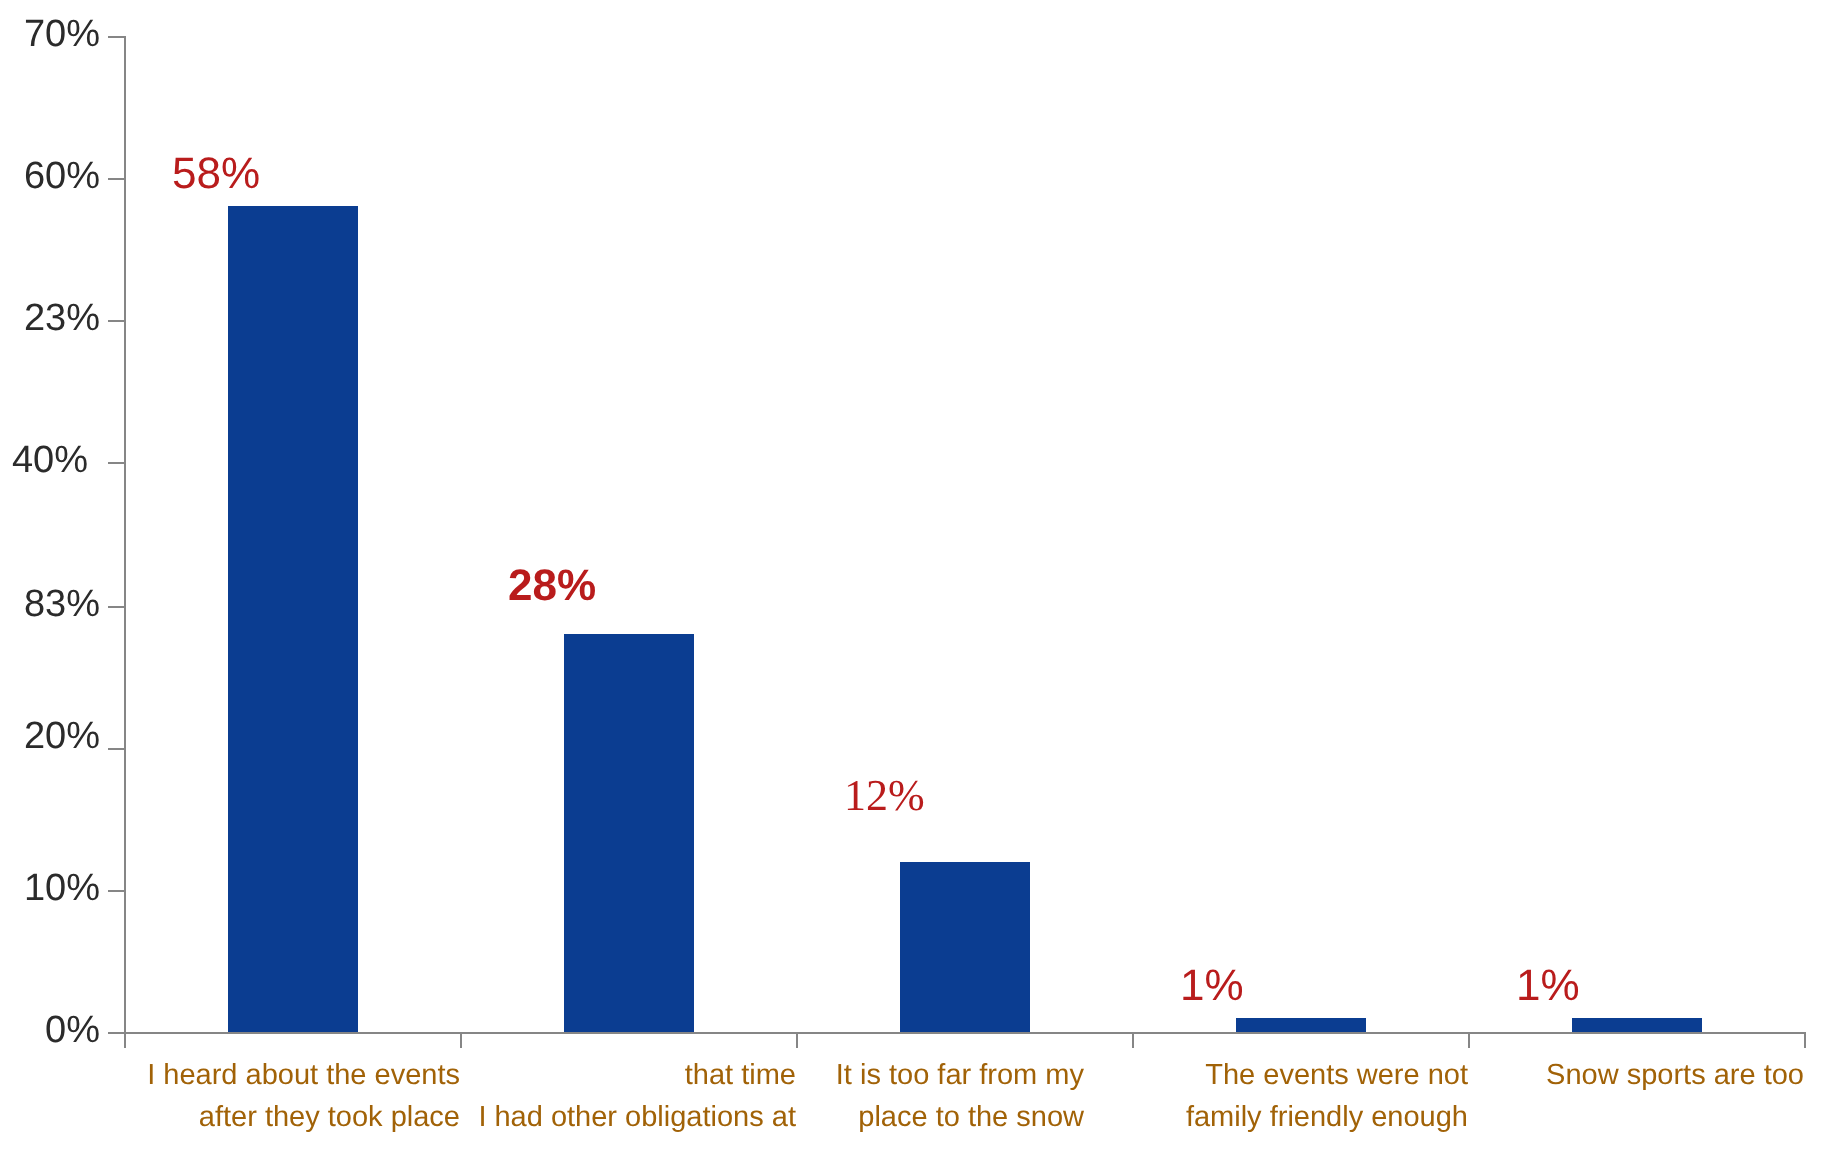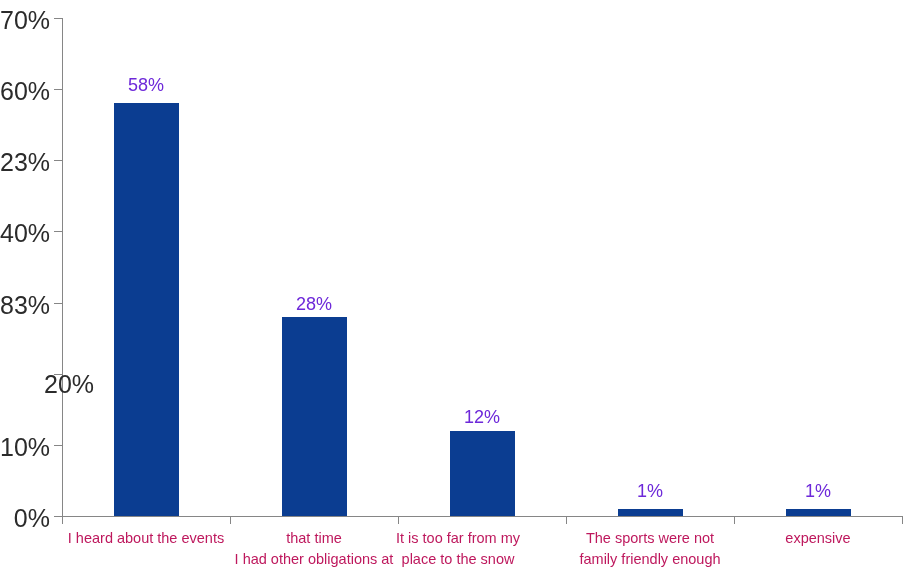--- a/index.html
+++ b/index.html
@@ -48,21 +48,21 @@
     left: 54px;
     width: 8px;
     height: 1px;
     background: #868686;
   }
   .y-label-box {
     position: absolute;
     left: 0px;
     width: 50px;
     text-align: right;
-    font-size: 25px;
+    font-size: 19px;
     color: #2b2b2b;
     line-height: 1;
     letter-spacing: 0px;
   }
 
   
   .x-tick {
     position: absolute;
     top: 517px;
     width: 1px;
@@ -70,33 +70,33 @@
     background: #868686;
   }
 
   
   .bar {
     position: absolute;
     background: #0B3D91;
   }
   .bar-value {
     position: absolute;
-    text-align: center;
-    font-size: 18px;
-    color: #6d28d9;
+    text-align: left;
+    font-size: 22px;
+    color: #b91c1c;
     line-height: 1;
   }
 
   
   .cat-label {
     position: absolute;
     top: 528px;
-    text-align: center;
+    text-align: right;
     font-size: 14.5px;
-    color: #be185d;
+    color: #a16207;
     line-height: 1.42;
   }
 </style>
 </head>
 <body>
 
 <div id="chart-root">
 
   <div class="y-axis-line"></div>
 
@@ -109,21 +109,21 @@
       <div class="y-tick" style="top: 373.714px;"></div>
       <div class="y-tick" style="top: 302.571px;"></div>
       <div class="y-tick" style="top: 231.429px;"></div>
       <div class="y-tick" style="top: 160.286px;"></div>
       <div class="y-tick" style="top: 89.1429px;"></div>
       <div class="y-tick" style="top: 18px;"></div>
     </div>
   <div id="y-labels-layer">
       <div class="y-label-box" style="top: 506px;">0%</div>
       <div class="y-label-box" style="top: 434.857px;">10%</div>
-      <div class="y-label-box" style="top: 372px; padding-left: 44px;">20%</div>
+      <div class="y-label-box" style="top: 359px;">20%</div>
       <div class="y-label-box" style="top: 292.571px;">83%</div>
       <div class="y-label-box" style="top: 221.429px; text-align: center;">40%</div>
       <div class="y-label-box" style="top: 150.286px;">23%</div>
       <div class="y-label-box" style="top: 79.1429px;">60%</div>
       <div class="y-label-box" style="top: 8px;">70%</div>
     </div>
   <div id="x-ticks-layer">
       <div class="x-tick" style="left: 62px;"></div>
       <div class="x-tick" style="left: 230px;"></div>
       <div class="x-tick" style="left: 398px;"></div>
@@ -133,39 +133,40 @@
     </div>
   <div id="bars-layer">
       <div class="bar" title="I heard about the events after they took place: 58%" style="left: 113.5px; top: 103.371px; width: 65px; height: 412.629px; background: rgb(11, 61, 145);"></div>
       <div class="bar" title="I had other obligations at that time: 28%" style="left: 281.5px; top: 316.8px; width: 65px; height: 199.2px; background: rgb(11, 61, 145);"></div>
       <div class="bar" title="It is too far from my place to the snow: 12%" style="left: 449.5px; top: 430.629px; width: 65px; height: 85.3714px; background: rgb(11, 61, 145);"></div>
       <div class="bar" title="The events were not family friendly enough: 1%" style="left: 617.5px; top: 508.886px; width: 65px; height: 7.11429px; background: rgb(11, 61, 145);"></div>
       <div class="bar" title="Snow sports are too expensive: 1%" style="left: 785.5px; top: 508.886px; width: 65px; height: 7.11429px; background: rgb(11, 61, 145);"></div>
     </div>
   <div id="values-layer">
       <div class="bar-value" style="left: 86px; top: 76.3714px; width: 120px;">58%</div>
-      <div class="bar-value" style="left: 254px; top: 295px; width: 120px;">28%</div>
-      <div class="bar-value" style="left: 422px; top: 408px; width: 120px;">12%</div>
+      <div class="bar-value" style="left: 254px; top: 282px; width: 120px; font-weight: bold;">28%</div>
+      <div class="bar-value" style="left: 422px; top: 387px; width: 120px; font-family: Liberation Serif, serif;">12%</div>
       <div class="bar-value" style="left: 590px; top: 481.886px; width: 120px;">1%</div>
       <div class="bar-value" style="left: 758px; top: 481.886px; width: 120px;">1%</div>
     </div>
   <div id="cats-layer">
       <div class="cat-label" style="left: 62px; width: 168px;">
         <div>I heard about the events</div>
+        <div>after they took place</div>
       </div>
       <div class="cat-label" style="left: 230px; width: 168px;">
         <div>that time</div>
         <div>I had other obligations at</div>
       </div>
       <div class="cat-label" style="left: 374px; width: 168px;">
         <div>It is too far from my</div>
         <div>place to the snow</div>
       </div>
       <div class="cat-label" style="left: 566px; width: 168px;">
-        <div>The sports were not</div>
+        <div>The events were not</div>
         <div>family friendly enough</div>
       </div>
       <div class="cat-label" style="left: 734px; width: 168px;">
-        <div>expensive</div>
+        <div>Snow sports are too</div>
       </div>
     </div>
 
 </div>
 
 </body></html>

